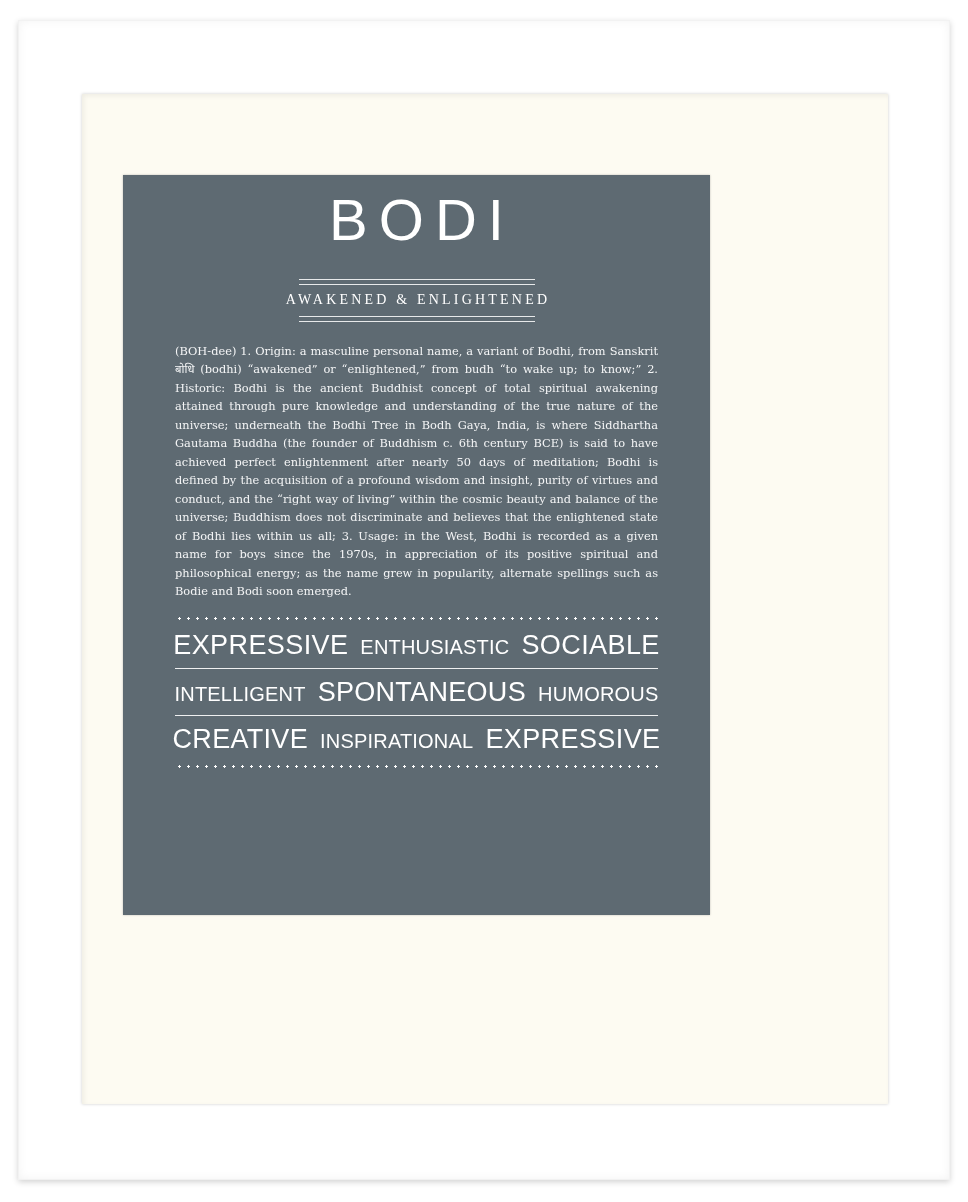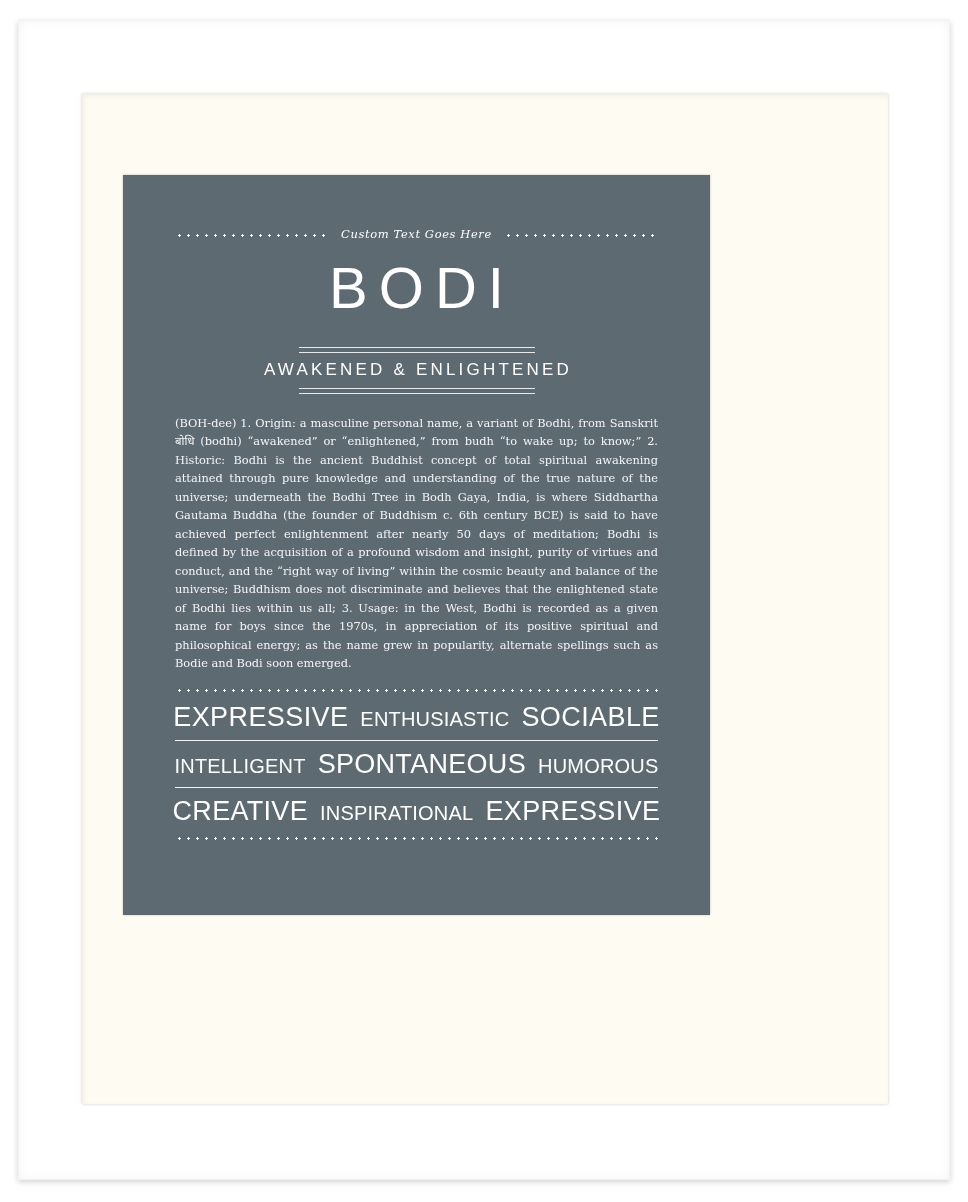--- a/index.html
+++ b/index.html
@@ -103,22 +103,22 @@
     text-align: center;
   }
   .rule-double {
     width: 236px;
     margin: 0 auto;
     height: 4px;
     border-top: 1px solid rgba(255,255,255,0.85);
     border-bottom: 1px solid rgba(255,255,255,0.85);
   }
   .tagline {
-    font-family: Liberation Sans, sans-serif;
-    font-size: 17px;
+    font-family: Liberation Serif, serif;
+    font-size: 14px;
     letter-spacing: 3.2px;
     padding: 7px 0 8px;
     white-space: nowrap;
     margin-right: -3px;
   }
 
   .body-copy {
     margin-top: 20px;
     font-family: "DejaVu Serif", serif;
     font-size: 11.4px;
@@ -169,25 +169,20 @@
 
 <div class="frame-outer">
   <div class="frame-bevel"></div>
 
   <div class="mat">
     <div class="mat-inner-shadow"></div>
   </div>
 
   <div class="poster">
 
-    <div class="custom-row">
-      <div class="dot-rule"></div>
-      <div class="custom-text">Custom Text Goes Here</div>
-      <div class="dot-rule"></div>
-    </div>
 
     <div class="name">BODI</div>
 
     <div class="tagline-wrap">
       <div class="rule-double"></div>
       <div class="tagline">AWAKENED &amp; ENLIGHTENED</div>
       <div class="rule-double"></div>
     </div>
 
     <div class="body-copy">(BOH-dee)  1. Origin:  a masculine personal name, a variant of Bodhi, from Sanskrit बोधि (bodhi) “awakened” or “enlightened,” from budh “to wake up; to know;”  2. Historic:  Bodhi is the ancient Buddhist concept of total spiritual awakening attained through pure knowledge and understanding of the true nature of the universe; underneath the Bodhi Tree in Bodh Gaya, India, is where Siddhartha Gautama Buddha (the founder of Buddhism c. 6th century BCE) is said to have achieved perfect enlightenment after nearly 50 days of meditation; Bodhi is defined by the acquisition of a profound wisdom and insight, purity of virtues and conduct, and the “right way of living” within the cosmic beauty and balance of the universe; Buddhism does not discriminate and believes that the enlightened state of Bodhi lies within us all;  3. Usage: in the West, Bodhi is recorded as a given name for boys since the 1970s, in appreciation of its positive spiritual and philosophical energy; as the name grew in popularity, alternate spellings such as Bodie and Bodi soon emerged.</div>

